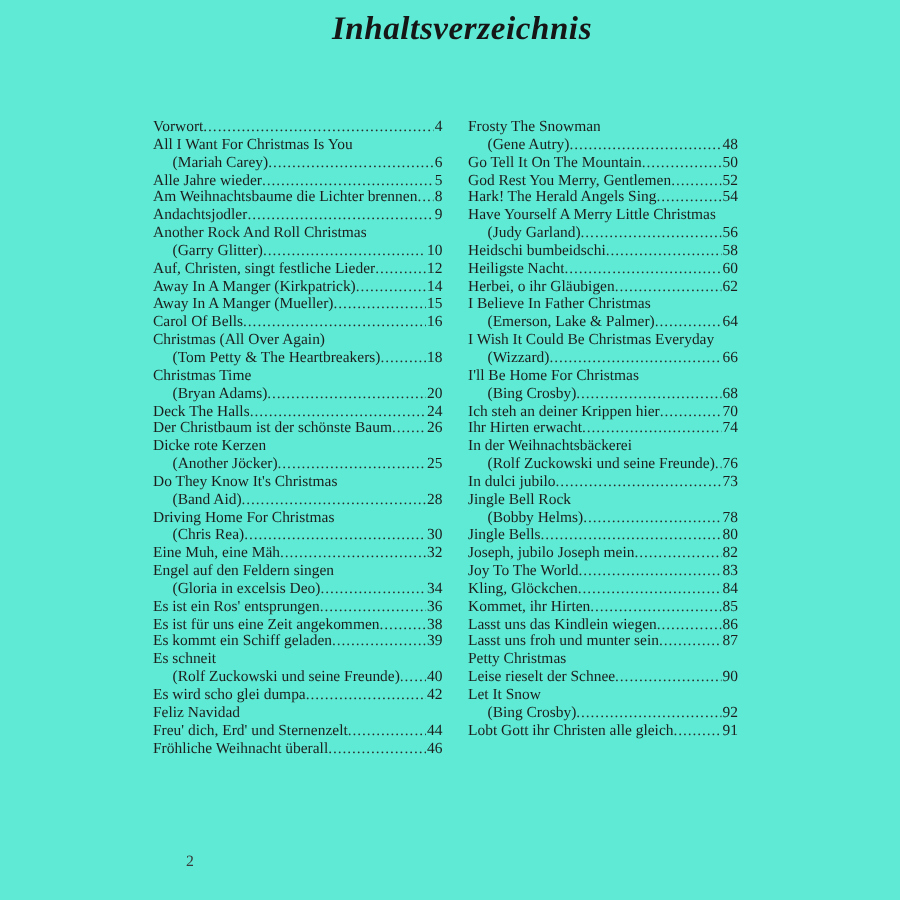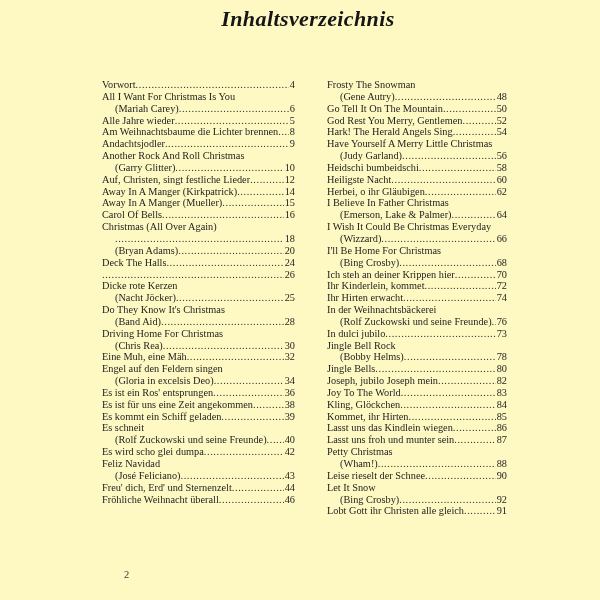--- a/index.html
+++ b/index.html
@@ -4,42 +4,42 @@
 <style>
   html, body { margin: 0; padding: 0; }
   body {
     width: 600px; height: 600px;
     background: #f4f4f2;
     font-family: "Liberation Serif", serif;
   }
   .page {
     position: relative;
     width: 600px; height: 600px;
-    background: #fef9c3;
+    background: #5eead4;
     color: #1d1d1d;
     overflow: hidden;
   }
   .title {
     position: absolute;
     left: 0; right: 0; top: 6px;
     margin: 0;
     text-align: center;
     transform: translateX(8px);
     font-size: 22px;
     line-height: 25px;
     font-style: italic;
     font-weight: 700;
     letter-spacing: 0.4px;
     color: #161616;
   }
   .toc {
     position: absolute;
     left: 102px; top: 79px;
     display: flex;
-    gap: 32px;
+    gap: 17px;
   }
   .col { display: block; }
   .col-left  { width: 193px; }
   .col-right { width: 180px; }
   .row {
     display: flex;
     align-items: baseline;
     height: 11.85px;
     line-height: 11.85px;
     font-size: 10.3px;
@@ -127,42 +127,47 @@
         </div>
         <div class="row">
           <span class="song">Carol Of Bells</span>
           <span class="leader"></span>
           <span class="pg">16</span>
         </div>
         <div class="row">
           <span class="song">Christmas (All Over Again)</span>
         </div>
         <div class="row indent">
+          <span class="song">(Tom Petty &amp; The Heartbreakers)</span>
           <span class="leader"></span>
           <span class="pg">18</span>
         </div>
+        <div class="row">
+          <span class="song">Christmas Time</span>
+        </div>
         <div class="row indent">
           <span class="song">(Bryan Adams)</span>
           <span class="leader"></span>
           <span class="pg">20</span>
         </div>
         <div class="row">
           <span class="song">Deck The Halls</span>
           <span class="leader"></span>
           <span class="pg">24</span>
         </div>
         <div class="row">
+          <span class="song">Der Christbaum ist der schönste Baum</span>
           <span class="leader"></span>
           <span class="pg">26</span>
         </div>
         <div class="row">
           <span class="song">Dicke rote Kerzen</span>
         </div>
         <div class="row indent">
-          <span class="song">(Nacht Jöcker)</span>
+          <span class="song">(Another Jöcker)</span>
           <span class="leader"></span>
           <span class="pg">25</span>
         </div>
         <div class="row">
           <span class="song">Do They Know It's Christmas</span>
         </div>
         <div class="row indent">
           <span class="song">(Band Aid)</span>
           <span class="leader"></span>
           <span class="pg">28</span>
@@ -211,25 +216,20 @@
           <span class="leader"></span>
           <span class="pg">40</span>
         </div>
         <div class="row">
           <span class="song">Es wird scho glei dumpa</span>
           <span class="leader"></span>
           <span class="pg">42</span>
         </div>
         <div class="row">
           <span class="song">Feliz Navidad</span>
-        </div>
-        <div class="row indent">
-          <span class="song">(José Feliciano)</span>
-          <span class="leader"></span>
-          <span class="pg">43</span>
         </div>
         <div class="row">
           <span class="song">Freu' dich, Erd' und Sternenzelt</span>
           <span class="leader"></span>
           <span class="pg">44</span>
         </div>
         <div class="row">
           <span class="song">Fröhliche Weihnacht überall</span>
           <span class="leader"></span>
           <span class="pg">46</span>
@@ -305,25 +305,20 @@
           <span class="song">(Bing Crosby)</span>
           <span class="leader"></span>
           <span class="pg">68</span>
         </div>
         <div class="row">
           <span class="song">Ich steh an deiner Krippen hier</span>
           <span class="leader"></span>
           <span class="pg">70</span>
         </div>
         <div class="row">
-          <span class="song">Ihr Kinderlein, kommet</span>
-          <span class="leader"></span>
-          <span class="pg">72</span>
-        </div>
-        <div class="row">
           <span class="song">Ihr Hirten erwacht</span>
           <span class="leader"></span>
           <span class="pg">74</span>
         </div>
         <div class="row">
           <span class="song">In der Weihnachtsbäckerei</span>
         </div>
         <div class="row indent">
           <span class="song">(Rolf Zuckowski und seine Freunde)</span>
           <span class="leader"></span>
@@ -372,25 +367,20 @@
           <span class="leader"></span>
           <span class="pg">86</span>
         </div>
         <div class="row">
           <span class="song">Lasst uns froh und munter sein</span>
           <span class="leader"></span>
           <span class="pg">87</span>
         </div>
         <div class="row">
           <span class="song">Petty Christmas</span>
-        </div>
-        <div class="row indent">
-          <span class="song">(Wham!)</span>
-          <span class="leader"></span>
-          <span class="pg">88</span>
         </div>
         <div class="row">
           <span class="song">Leise rieselt der Schnee</span>
           <span class="leader"></span>
           <span class="pg">90</span>
         </div>
         <div class="row">
           <span class="song">Let It Snow</span>
         </div>
         <div class="row indent">

